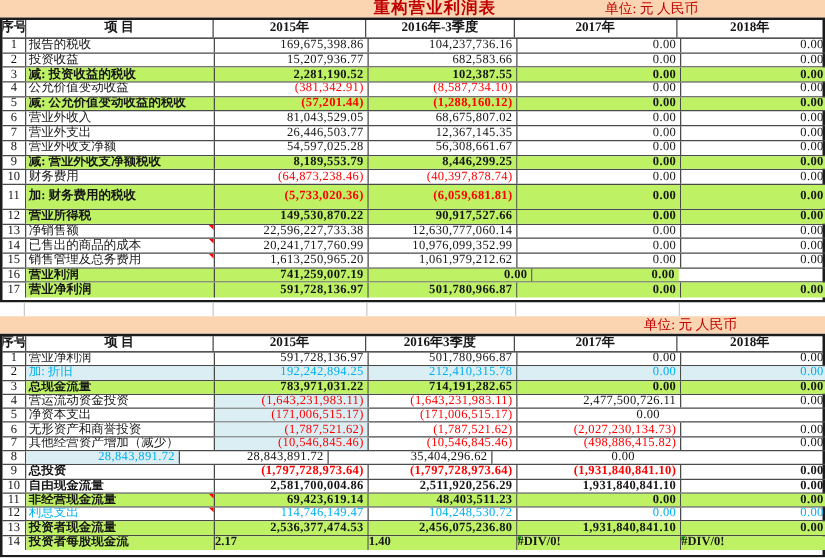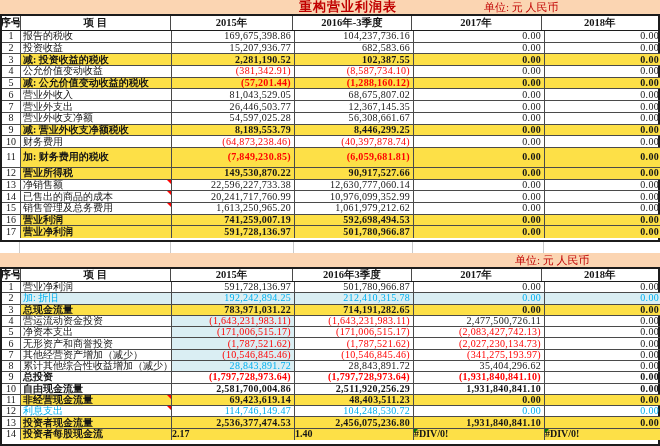--- a/index.html
+++ b/index.html
@@ -2,21 +2,21 @@
 <html><head>
 <meta charset="utf-8">
 <style>
   html,body{margin:0;padding:0;background:#fff;}
   #sheet{position:relative;width:660px;height:446px;background:#ffffff;overflow:hidden;
          font-family:"Liberation Serif","DejaVu Serif",serif;color:#161616;}
   .ttitle{position:absolute;left:0;width:660px;background:#fbd5b2;}
   #t1-title{top:0;height:14px;}
   #t2-title{top:253px;height:14px;}
   .tname{position:absolute;top:0;font-weight:700;font-size:13px;line-height:14px;color:#c00000;
-         letter-spacing:1px;white-space:nowrap;}
+         letter-spacing:1px;white-space:nowrap;font-family:Liberation Mono, monospace;}
   #t1-title .tname{left:299px;}
   #t2-title .tname{left:313px;margin-top:26px;}
   .tunit{position:absolute;top:1px;font-weight:400;font-size:11px;line-height:13px;color:#c00000;white-space:nowrap;}
   #t1-title .tunit{left:484px;}
   #t2-title .tunit{left:515px;}
   .tbl{position:absolute;left:0;width:660px;border:2px solid #1c1c1c;box-sizing:border-box;background:#fff;}
   #t1-tbl{top:14px;height:228px;}
   #t2-tbl{top:267px;height:179px;}
   .thead{display:flex;border-bottom:1px solid #1c1c1c;box-sizing:border-box;}
   #t1-tbl .thead{height:15px;}
@@ -33,21 +33,21 @@
   .c2{width:123px;}
   .c3{width:119px;}
   .c4{width:131px;}
   .c5{width:117px;border-right:none;}
   .num{justify-content:flex-end;padding-right:3px;letter-spacing:0.3px;}
   .ctr{justify-content:flex-start;padding-right:0;}
   .hc{justify-content:center;font-weight:700;font-size:10.5px;padding-left:0;}
   .b{font-weight:700;}
   .red{color:#fe0000;}
   .cyan{color:#00b0f0;}
-  .peach{background:#fde047;}
+  .peach{background:#bef264;}
   .blue{background:#daeef3;}
   .cflag{position:absolute;top:0;right:0;width:0;height:0;
          border-top:4px solid #ff0000;border-left:4px solid transparent;}
   .eflag{position:absolute;top:0;left:0;width:0;height:0;
          border-top:4px solid #0a7a00;border-right:4px solid transparent;}
   #gap{position:absolute;top:242px;left:0;width:660px;height:11px;background:#fff;}
   .gline{position:absolute;top:0;width:1px;height:11px;background:#c9c9c9;}
 </style>
 </head>
 <body>
@@ -248,21 +248,21 @@
           <div class="cell num c5">
             <span>0.00</span>
           </div>
         </div>
         <div class="trow">
           <div class="cell c0">11</div>
           <div class="cell c1 b peach">
             <span>加: 财务费用的税收</span>
           </div>
           <div class="cell num c2 b red peach">
-            <span>(7,849,230.85)</span>
+            <span>(5,733,020.36)</span>
           </div>
           <div class="cell num c3 b red peach">
             <span>(6,059,681.81)</span>
           </div>
           <div class="cell num c4 b peach">
             <span>0.00</span>
           </div>
           <div class="cell num c5 b peach">
             <span>0.00</span>
           </div>
@@ -342,23 +342,20 @@
             <span>0.00</span>
           </div>
         </div>
         <div class="trow">
           <div class="cell c0">16</div>
           <div class="cell c1 b peach">
             <span>营业利润</span>
           </div>
           <div class="cell num c2 b peach">
             <span>741,259,007.19</span>
-          </div>
-          <div class="cell num c3 b peach">
-            <span>592,698,494.53</span>
           </div>
           <div class="cell num c4 b peach">
             <span>0.00</span>
           </div>
           <div class="cell num c5 b peach">
             <span>0.00</span>
           </div>
         </div>
         <div class="trow">
           <div class="cell c0">17</div>
@@ -480,23 +477,20 @@
           <div class="cell c0">5</div>
           <div class="cell c1">
             <span>净资本支出</span>
           </div>
           <div class="cell num c2 red blue">
             <span>(171,006,515.17)</span>
           </div>
           <div class="cell num c3 red">
             <span>(171,006,515.17)</span>
           </div>
-          <div class="cell num c4 red">
-            <span>(2,083,427,742.13)</span>
-          </div>
           <div class="cell num c5">
             <span>0.00</span>
           </div>
         </div>
         <div class="trow">
           <div class="cell c0">6</div>
           <div class="cell c1">
             <span>无形资产和商誉投资</span>
           </div>
           <div class="cell num c2 red blue">
@@ -517,31 +511,28 @@
           <div class="cell c1">
             <span>其他经营资产增加（减少）</span>
           </div>
           <div class="cell num c2 red blue">
             <span>(10,546,845.46)</span>
           </div>
           <div class="cell num c3 red">
             <span>(10,546,845.46)</span>
           </div>
           <div class="cell num c4 red">
-            <span>(341,275,193.97)</span>
+            <span>(498,886,415.82)</span>
           </div>
           <div class="cell num c5">
             <span>0.00</span>
           </div>
         </div>
         <div class="trow">
           <div class="cell c0">8</div>
-          <div class="cell c1">
-            <span>累计其他综合性收益增加（减少）</span>
-          </div>
           <div class="cell num c2 cyan blue">
             <span>28,843,891.72</span>
           </div>
           <div class="cell num c3">
             <span>28,843,891.72</span>
           </div>
           <div class="cell num c4">
             <span>35,404,296.62</span>
           </div>
           <div class="cell num c5">

